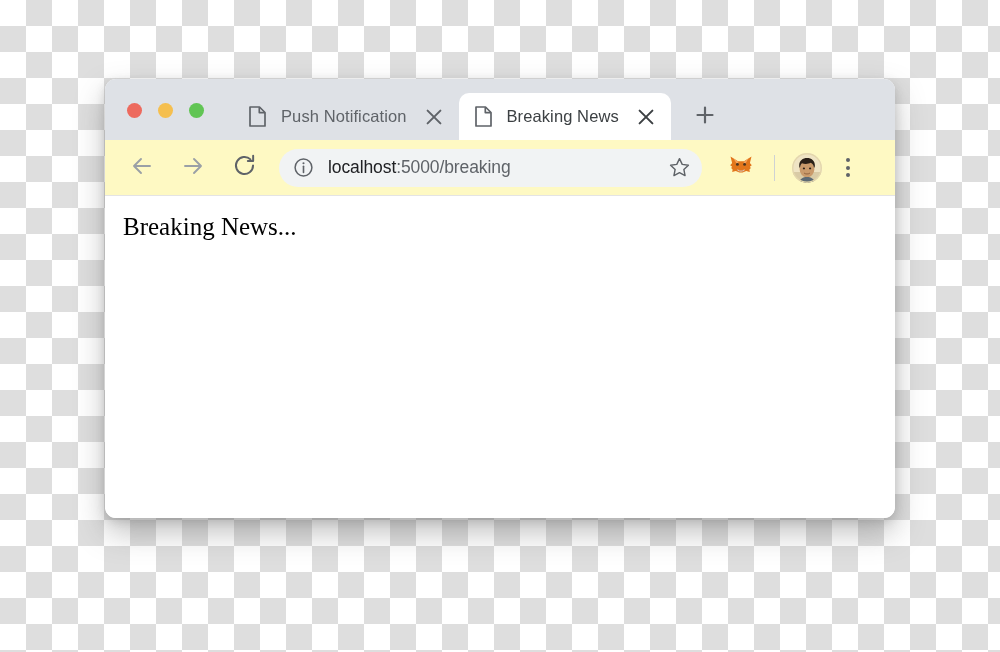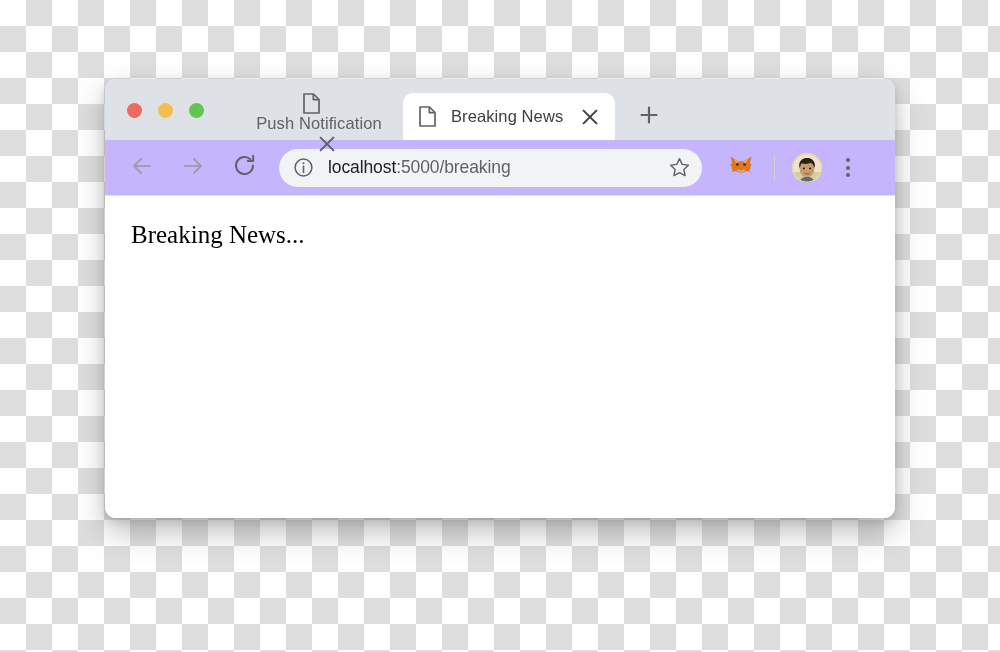--- a/index.html
+++ b/index.html
@@ -79,21 +79,21 @@
   .tab {
     height: 47px;
     display: flex;
     align-items: center;
     box-sizing: border-box;
     padding: 0 14px 0 16px;
     border-radius: 10px 10px 0 0;
     min-width: 170px;
     position: relative;
   }
-  .tab.inactive { background: transparent; flex-direction: column; }
+  .tab.inactive { background: transparent; }
   .tab.active   { background: #ffffff; margin-top: 35px; }
 
   .tab-favicon {
     width: 17px;
     height: 21px;
     margin-right: 15px;
     flex: 0 0 auto;
     display: block;
   }
   .tab-title {
@@ -118,21 +118,21 @@
     height: 47px;
     display: flex;
     align-items: center;
     justify-content: center;
     margin-left: 14px;
   }
 
   
   #toolbar {
     height: 56px;
-    background: #c4b5fd;
+    background: #fef9c3;
     display: flex;
     align-items: center;
     padding: 0 12px 0 20px;
     flex: 0 0 auto;
     box-sizing: border-box;
     border-bottom: 1px solid #e4e4e4;
   }
   .nav-btn {
     width: 34px;
     height: 34px;
@@ -231,21 +231,21 @@
     flex: 1 1 auto;
     background: #ffffff;
     padding: 16px 18px;
     box-sizing: border-box;
     overflow: hidden;
   }
   #page-heading {
     font-family: "Liberation Serif", serif;
     font-size: 25px;
     color: #000000;
-    margin: 8px;
+    margin: 0;
     font-weight: normal;
     line-height: 1.2;
   }
 </style>
 </head>
 <body>
 
 <div id="backdrop"></div>
 
 <div id="browser-window">

